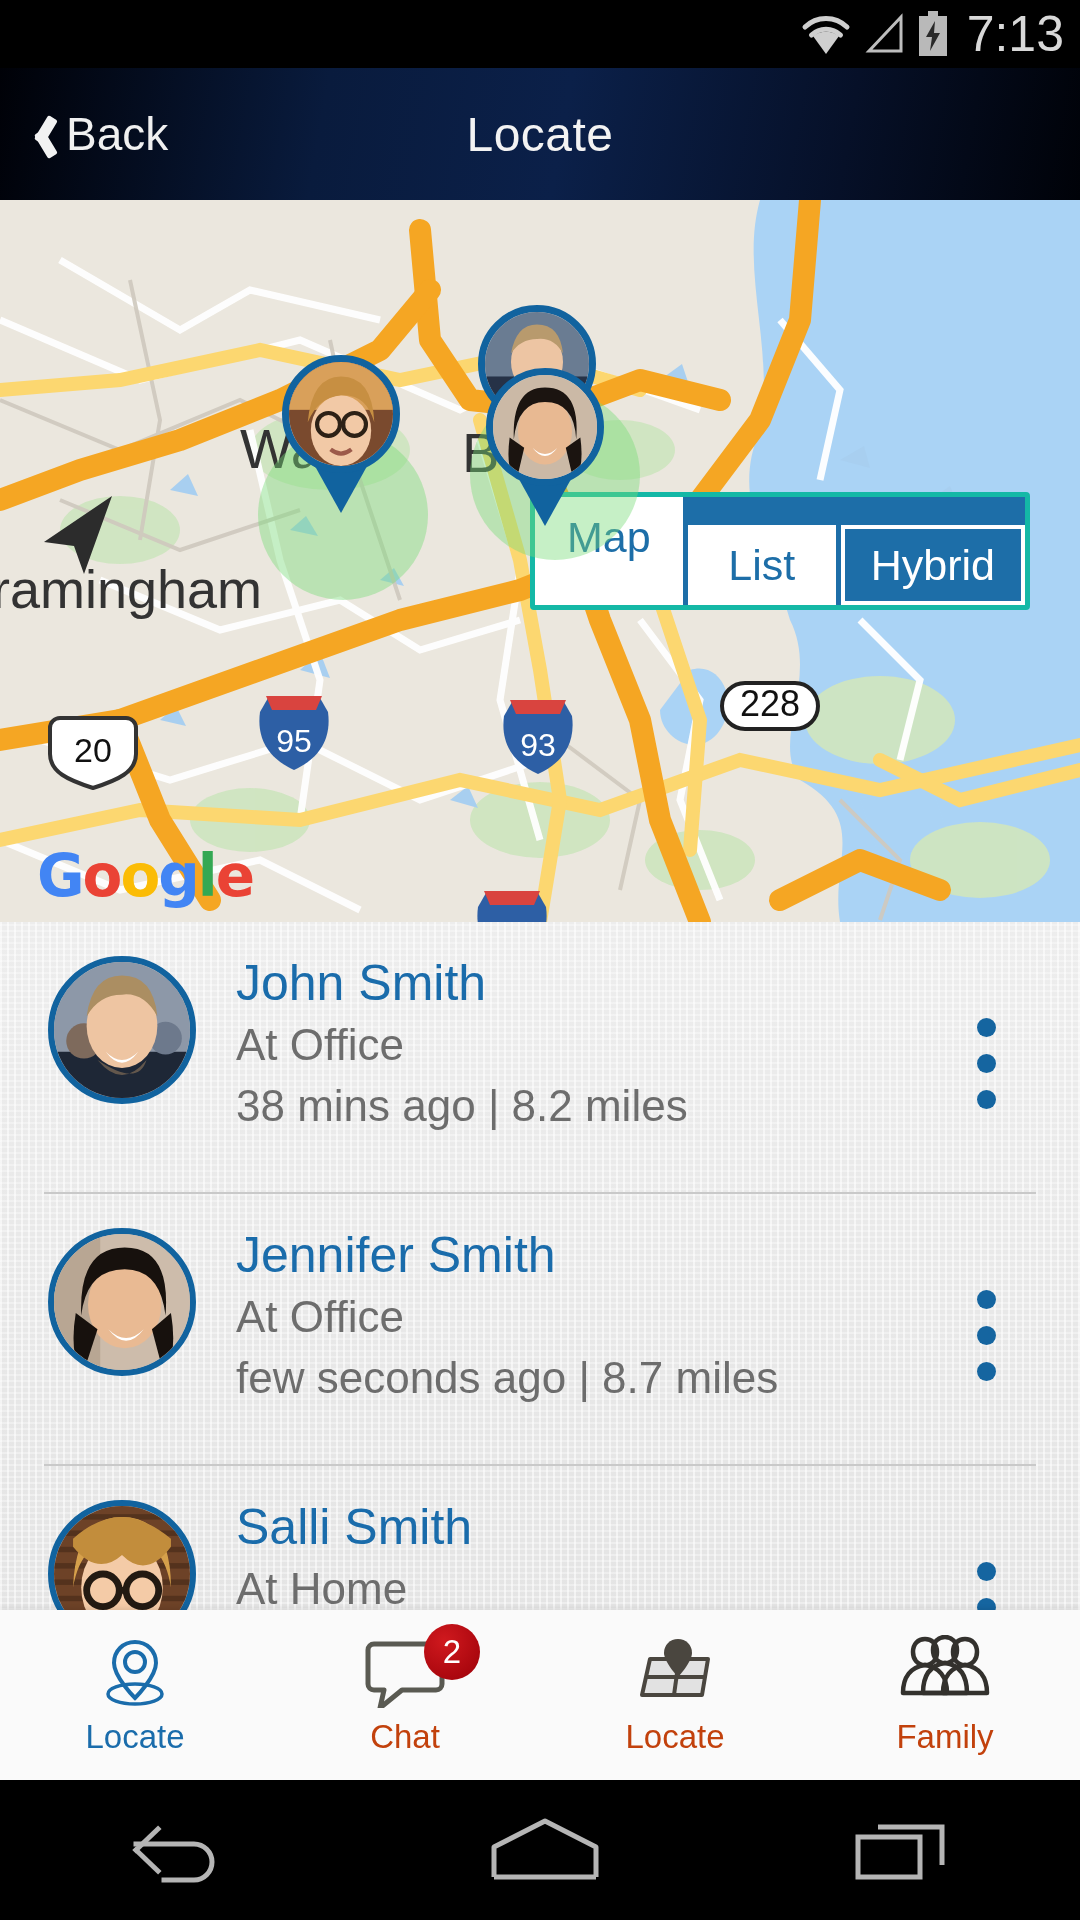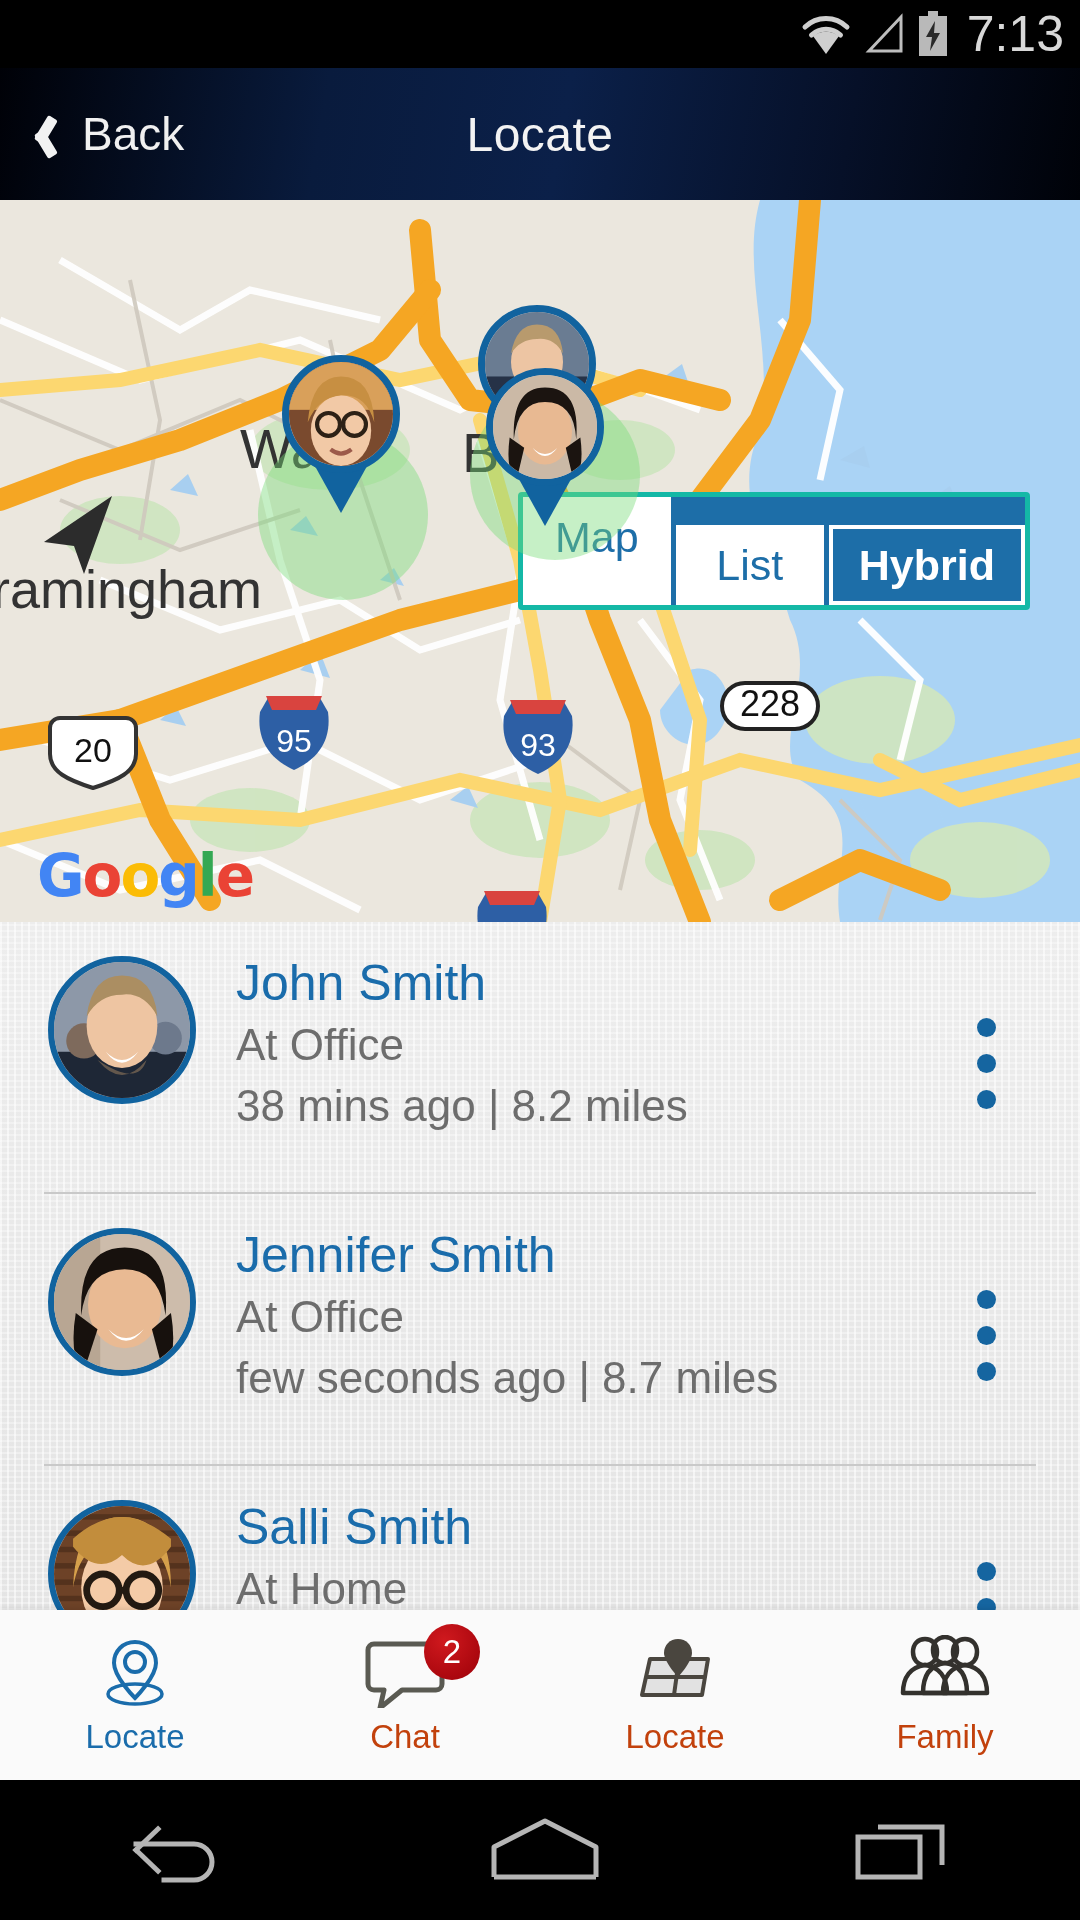--- a/index.html
+++ b/index.html
@@ -23,21 +23,21 @@
     letter-spacing: 0px; line-height: 50px; margin-left: 8px;
     font-family: "Liberation Sans", sans-serif;
   }
 
   
   .appbar {
     position: absolute; top: 68px; left: 0; width: 1080px; height: 132px;
     background: linear-gradient(100deg,#000107 0%, #091b3d 30%, #0b2049 52%, #061028 78%, #000208 100%);
     display: flex; align-items: center;
   }
-  .back-btn { display: flex; align-items: center; gap: 22px; padding-left: 30px; height: 100%; }
+  .back-btn { display: flex; align-items: center; gap: 6px; padding-left: 30px; height: 100%; }
   .chevron-left {
     width: 30px; height: 46px; position: relative;
   }
   .chevron-left::before, .chevron-left::after {
     content: ""; position: absolute; left: 4px; width: 11px; height: 28px;
     background: #f2f2f2; border-radius: 2px;
   }
   .chevron-left::before { top: 0; transform: rotate(31deg); transform-origin: bottom left; }
   .chevron-left::after  { top: 24px; transform: rotate(-31deg); transform-origin: top left; }
   .back-label { color: #f0f0f0; font-size: 46px; font-weight: 400; }
@@ -59,21 +59,21 @@
   .map-toggle {
     position: absolute; top: 292px; right: 50px;
     display: flex; border: 5px solid #14b8a6; background: #1d6ea8;
     border-radius: 4px; overflow: hidden;
   }
   .mt-btn {
     padding: 16px 30px; font-size: 43px; background: #ffffff; color: #1d6ea8;
     min-width: 148px; text-align: center; line-height: 48px;
   }
   .mt-btn + .mt-btn { margin-left: 5px; margin-top: 28px; }
-  .mt-btn.active { background: #1d6ea8; color: #ffffff; box-shadow: inset 0 0 0 4px #ffffff; font-weight: bold; }
+  .mt-btn.active { background: #1d6ea8; color: #ffffff; box-shadow: inset 0 0 0 4px #ffffff; }
 
   
   .pin { position: absolute; }
   .pin-circle {
     width: 118px; height: 118px; border-radius: 50%;
     border: 7px solid #11639f; overflow: hidden; position: relative;
     background: #cfcfcf;
   }
   .pin-tail {
     position: absolute; left: 50%; transform: translateX(-50%);

